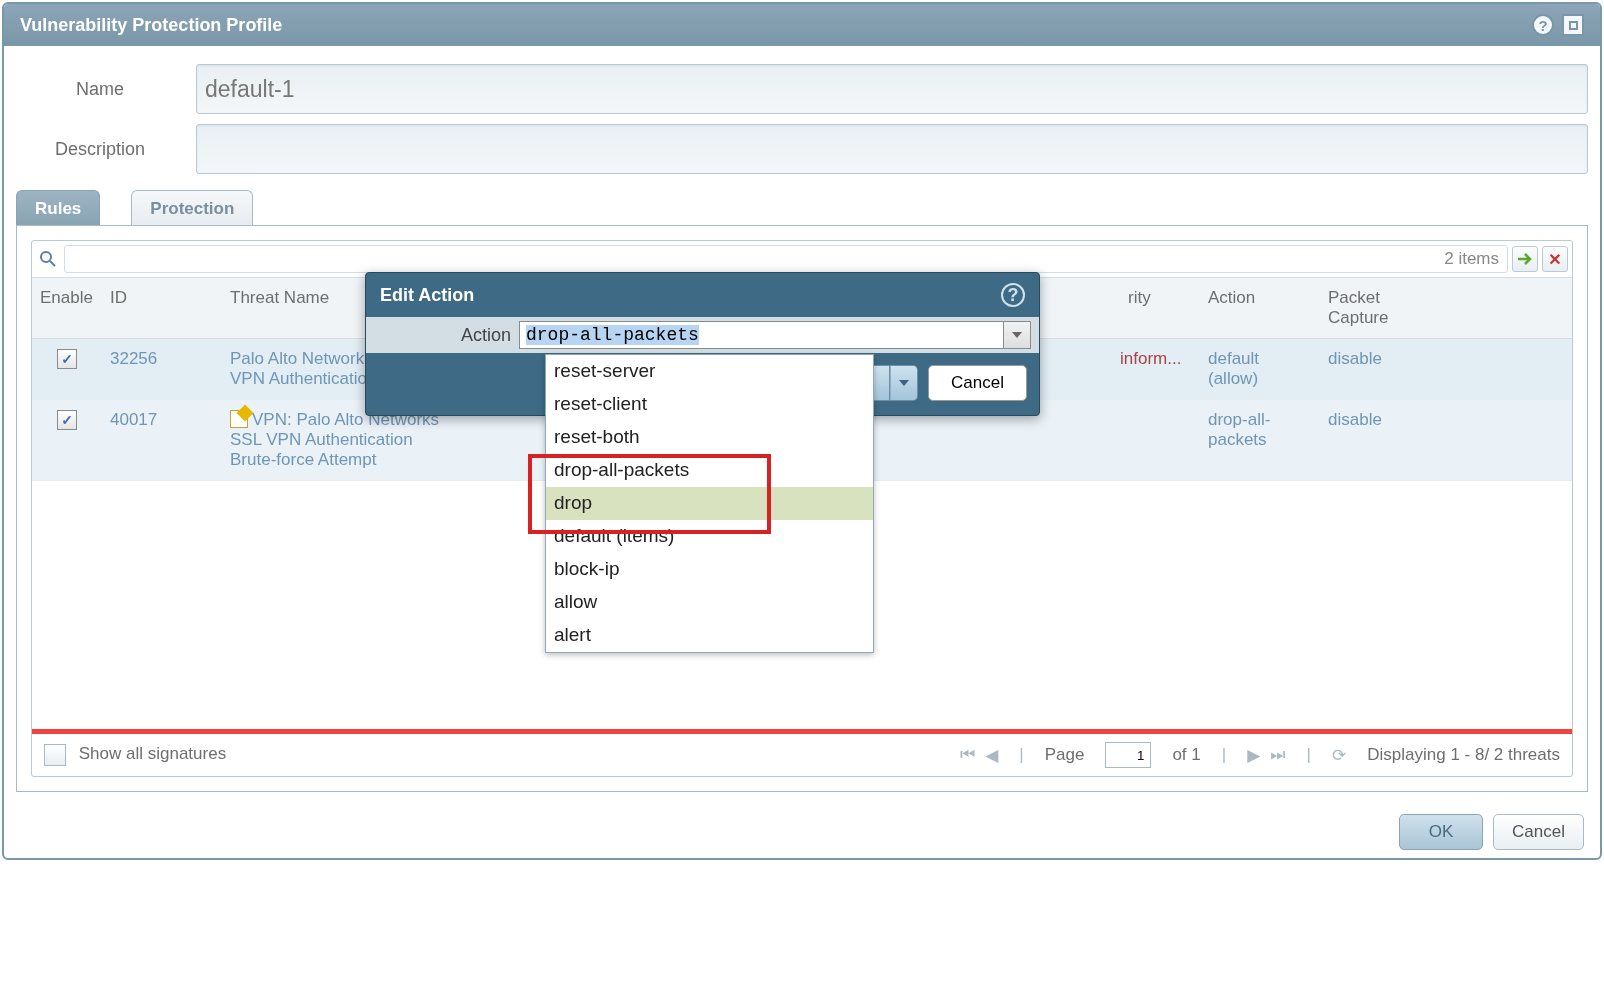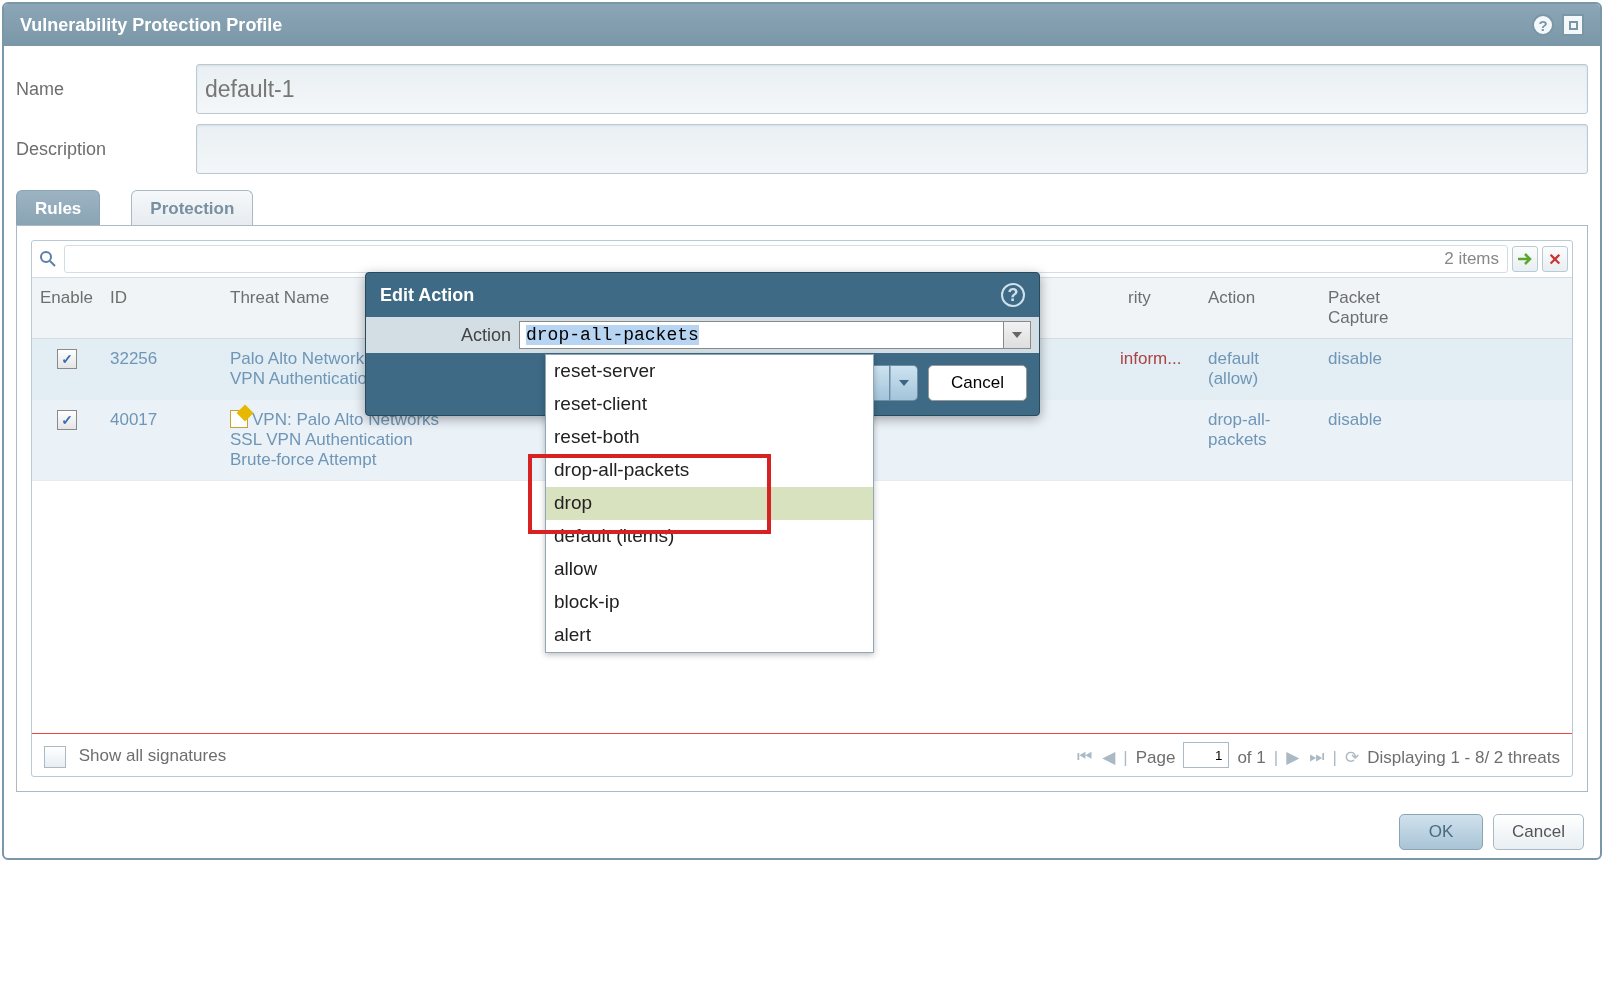--- a/index.html
+++ b/index.html
@@ -46,21 +46,21 @@
     .win-max-btn .inner-sq { width: 9px; height: 9px; border: 2px solid #7a97a8; }
 
     .body {
       padding: 8px 12px;
       display: flex; flex-direction: column;
       flex: 1;
     }
     .form-section { margin-top: 10px; }
     .form-row { display: flex; align-items: center; margin-bottom: 10px; }
     .form-label {
-      width: 180px; text-align: left; padding-right: 12px;
+      width: 180px; text-align: center; padding-right: 12px;
       color: #6e6e6e; font-size: 18px;
     }
     .text-input {
       flex: 1;
       height: 50px;
       border: 1px solid #b8cad5;
       background: linear-gradient(to bottom, #e9eff3 0%, #f4f7f9 100%);
       padding: 4px 8px; font-size: 23px; color: #777;
       border-radius: 3px;
       box-shadow: inset 0 1px 2px rgba(0,0,0,0.08);
@@ -184,24 +184,24 @@
       content: "";
       position: absolute;
       top: -4px; right: -4px;
       width: 12px; height: 12px;
       background: #e6b800;
       transform: rotate(45deg);
     }
     .link-text { color: #6f96b6; cursor: pointer; }
 
     .pager {
-      border-top: 1px solid #ef4444;
+      border-top: 5px solid #ef4444;
       padding: 8px 12px;
-      display: flex; align-items: flex-end;
-      gap: 8px;
+      display: flex; align-items: center;
+      gap: 21px;
       color: #6e6e6e;
       font-size: 17px;
     }
     .pager .chk-square {
       width: 22px; height: 22px;
       border: 1px solid #aab9c3;
       background: linear-gradient(to bottom, #fff, #e8eef2);
       display: inline-block;
       margin-right: 8px; vertical-align: middle;
     }
@@ -507,20 +507,20 @@
     </div>
   </div>
 
   <div class="dropdown">
     <div class="opt">reset-server</div>
     <div class="opt">reset-client</div>
     <div class="opt">reset-both</div>
     <div class="opt">drop-all-packets</div>
     <div class="opt highlight">drop</div>
     <div class="opt">default (items)</div>
+    <div class="opt">block-ip</div>
     <div class="opt">allow</div>
-    <div class="opt">block-ip</div>
     <div class="opt">alert</div>
   </div>
 
   <div class="red-box-annotation"></div>
 
 </div>
 
 </body></html>

